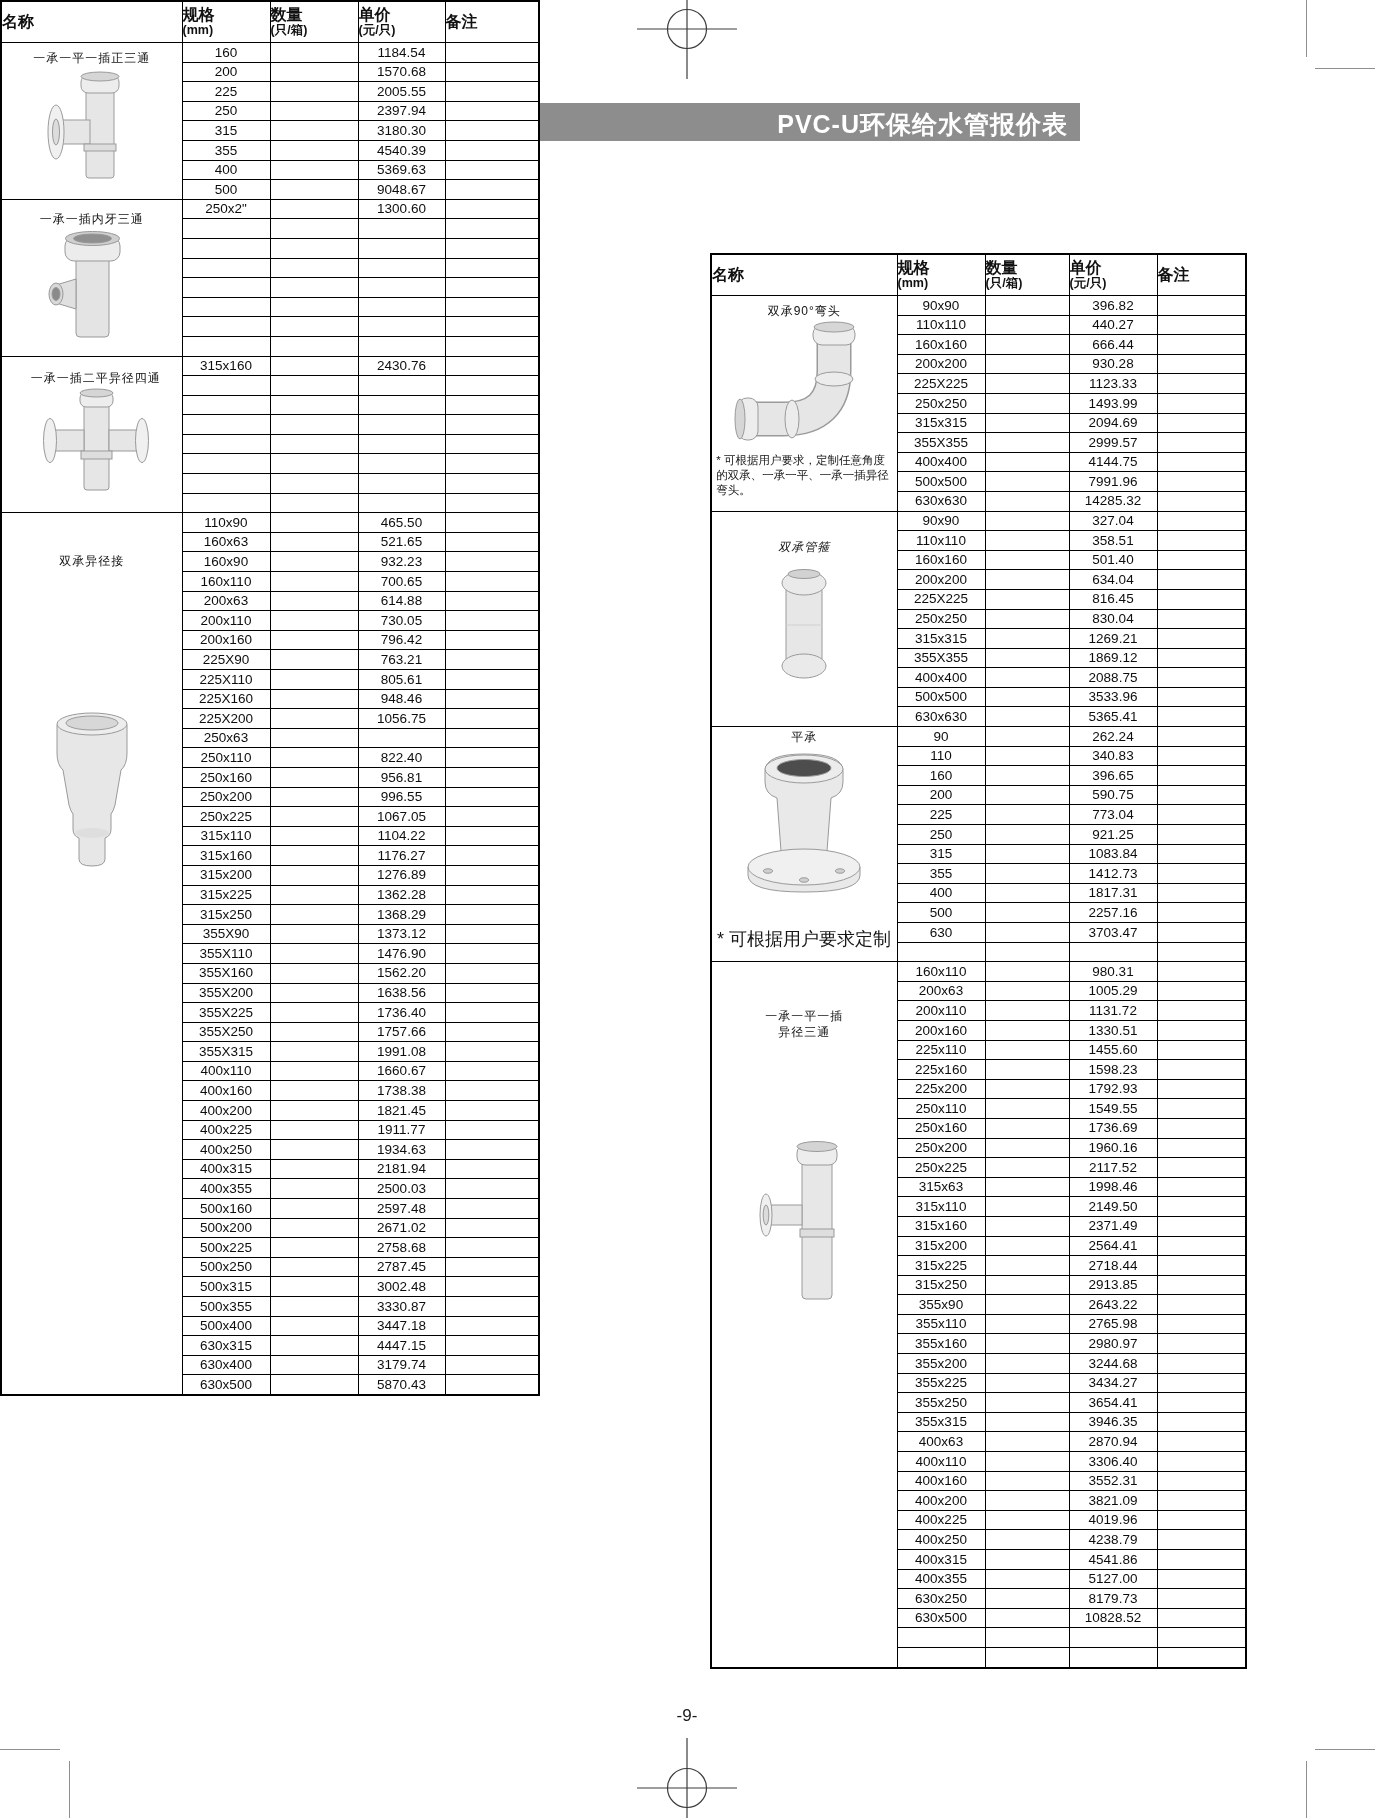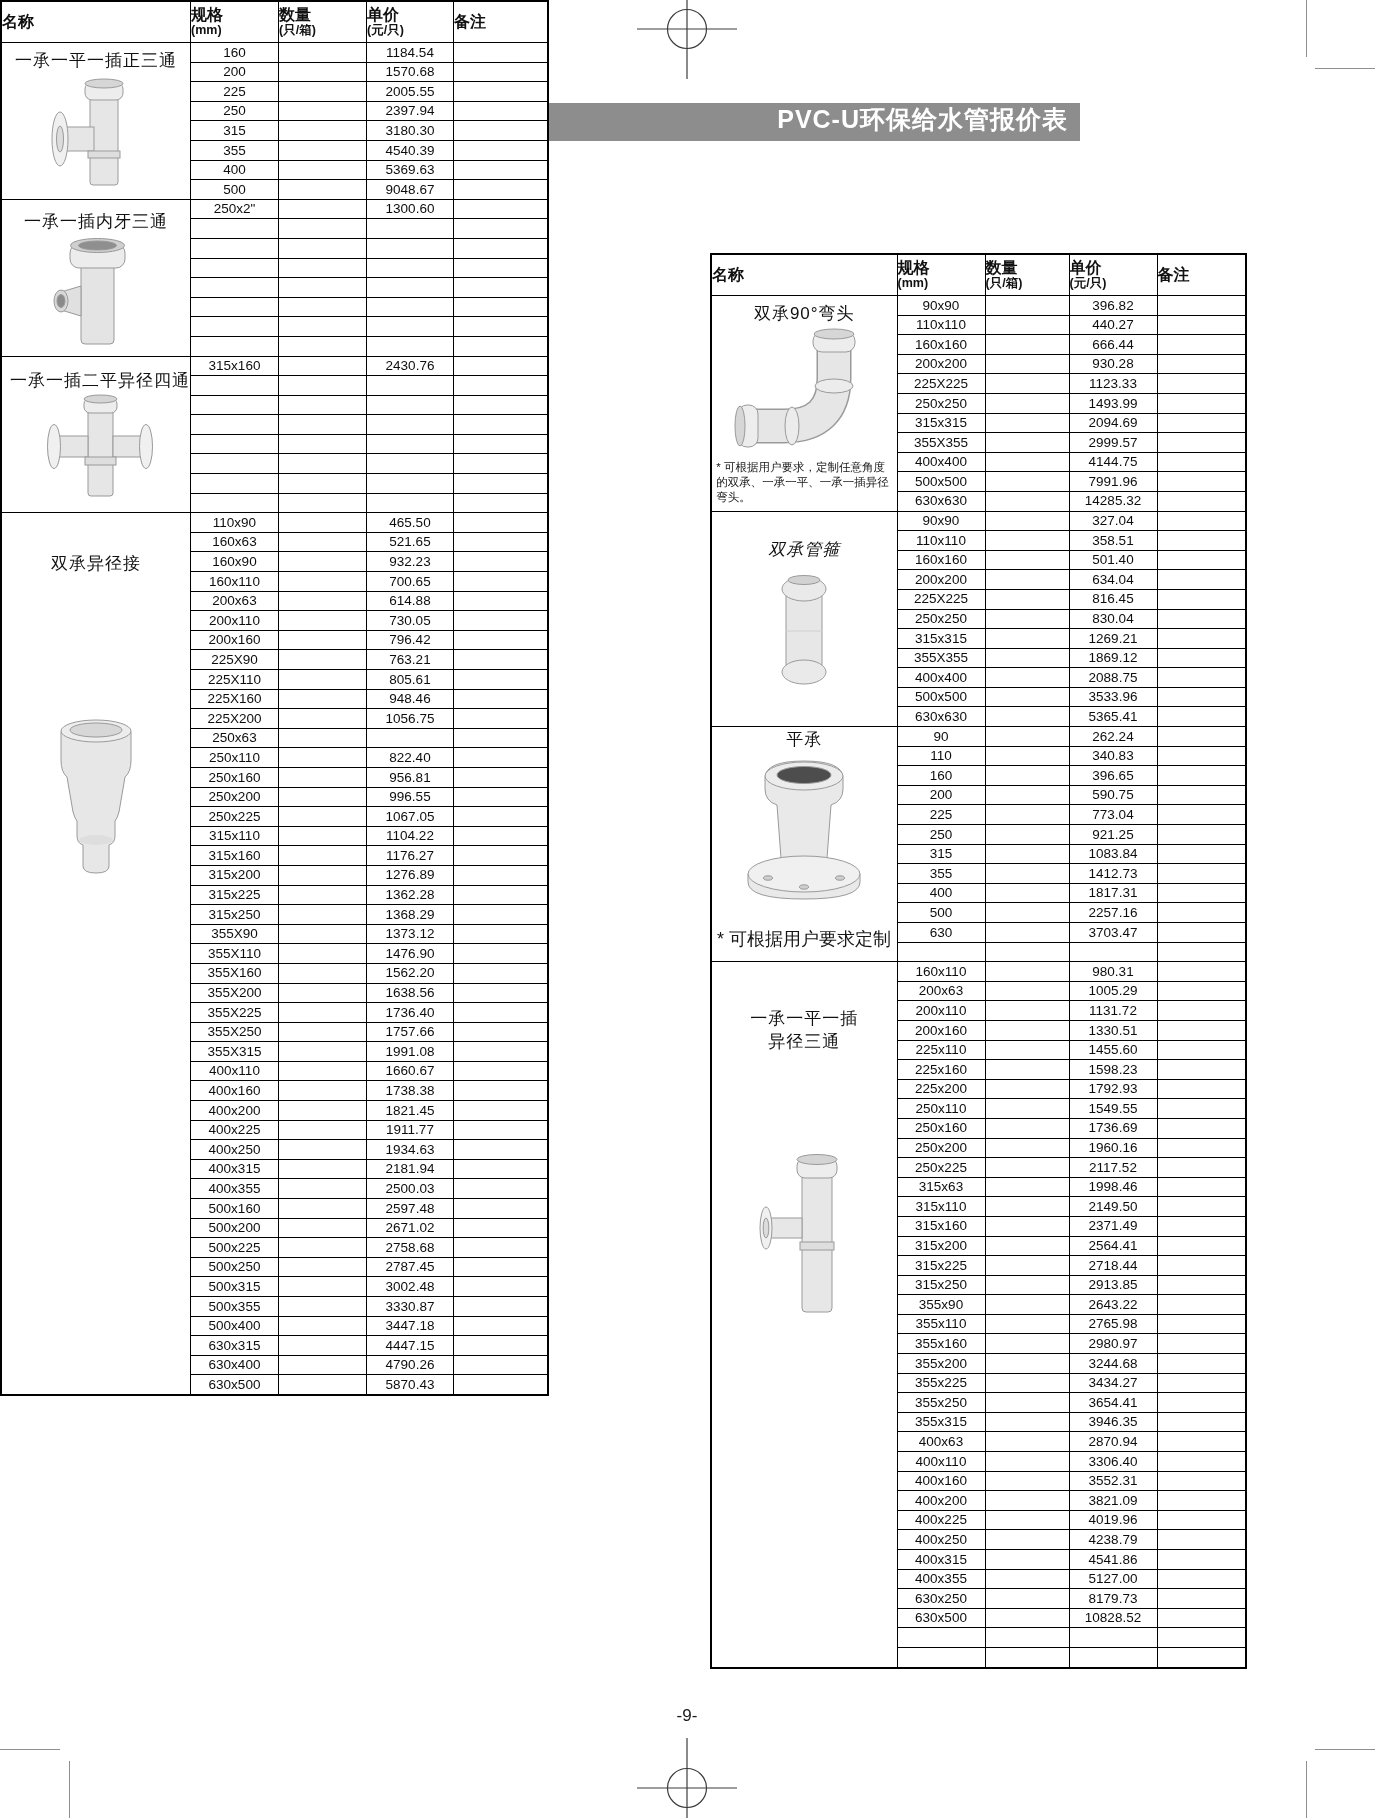--- a/index.html
+++ b/index.html
@@ -4,40 +4,40 @@
 <style>
   html,body{margin:0;padding:0;background:#fff;}
   .page{position:relative;width:1375px;height:1818px;background:#ffffff;overflow:hidden;
         font-family:"Liberation Sans","DejaVu Sans",sans-serif;color:#111;}
   
   .crop{position:absolute;background:#8f8f8f;}
   .regmark{position:absolute;}
   
   .logo{position:absolute;left:124px;top:106px;font-size:35px;font-weight:900;letter-spacing:0px;color:#151515;white-space:nowrap;}
   .banner{position:absolute;left:308px;top:103px;width:772px;height:38px;background:#8d8d8d;
-          display:flex;align-items:flex-start;justify-content:flex-end;}
+          display:flex;align-items:flex-end;justify-content:flex-end;}
   .banner-title{color:#ffffff;font-size:25px;font-weight:bold;letter-spacing:1px;padding-right:12px;white-space:nowrap;}
   .sec-head{position:absolute;left:107px;top:166px;display:flex;align-items:baseline;}
   .sec-title{font-size:24px;font-weight:bold;color:#0e0e0e;letter-spacing:1px;}
   .sec-note{font-size:13px;color:#1c1c1c;margin-left:12px;position:relative;top:-4px;}
   
   .ptable{position:absolute;border-collapse:collapse;table-layout:fixed;background:#fff;}
   .ptable,"": ;
   #left-table{left:130px;top:253px;width:538px;}
   #right-table{left:710px;top:253px;width:535px;}
   .ptable{border:2px solid #000;}
   .ptable th,.ptable td{border:1px solid #000;padding:0;}
   .ptable th{height:40px;vertical-align:middle;text-align:left;}
   .h-main{font-size:16px;font-weight:bold;line-height:1.1;}
   .h-unit{font-size:12.5px;font-weight:bold;line-height:1.1;margin-top:1px;}
   .data-cell{height:18.6px;text-align:center;vertical-align:middle;font-size:13.5px;line-height:1;color:#0d0d0d;overflow:hidden;white-space:nowrap;}
   .sec-start{border-top:2px solid #000;}
   .name-cell{vertical-align:top;}
   .nc{display:flex;flex-direction:column;align-items:center;overflow:hidden;}
-  .pl{font-size:17px;color:#111;line-height:1.35;text-align:center;letter-spacing:1px;white-space:nowrap;}
+  .pl{font-size:12px;color:#111;line-height:1.35;text-align:center;letter-spacing:1px;white-space:nowrap;}
   .img{line-height:0;}
   .note{font-size:11.5px;line-height:1.3;color:#161616;}
   
   .s-l0 .pl{margin-top:7px}   .s-l0 .img{margin-top:4px}
   .s-l1 .pl{margin-top:11px}  .s-l1 .img{margin-top:2px}
   .s-l2 .pl{margin-top:13px}  .s-l2 .img{margin-top:2px}
   .s-l3 .pl{margin-top:40px}  .s-l3 .img{margin-top:140px}
   .s-r0 .pl{margin-top:7px}   .s-r0 .img{margin-top:2px}
   .s-r0 .note{margin-top:2px;width:176px;text-align:left;}
   .s-r1 .pl{margin-top:27px}  .s-r1 .img{margin-top:8px}
@@ -581,21 +581,21 @@
         </tr>
         <tr>
           <td class="data-cell">630x315</td>
           <td class="data-cell"></td>
           <td class="data-cell">4447.15</td>
           <td class="data-cell"></td>
         </tr>
         <tr>
           <td class="data-cell">630x400</td>
           <td class="data-cell"></td>
-          <td class="data-cell">4790.26</td>
+          <td class="data-cell">3179.74</td>
           <td class="data-cell"></td>
         </tr>
         <tr>
           <td class="data-cell">630x500</td>
           <td class="data-cell"></td>
           <td class="data-cell">5870.43</td>
           <td class="data-cell"></td>
         </tr>
       </tbody>
     </table>

